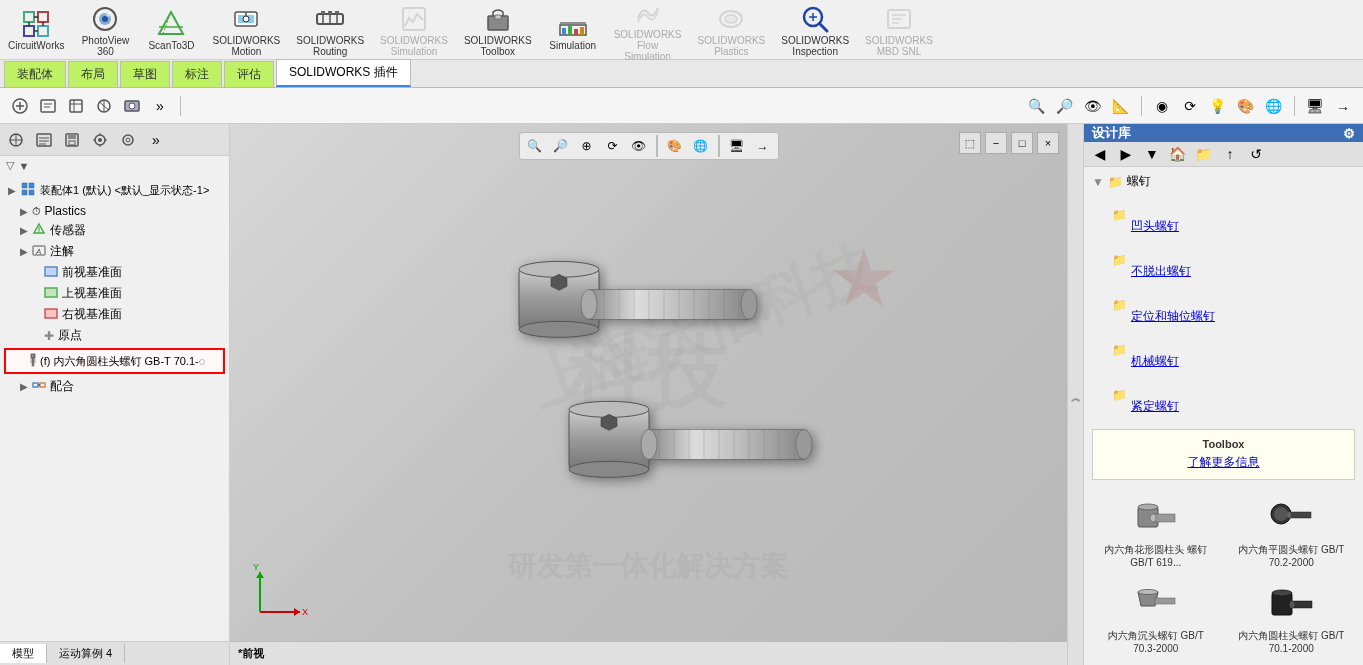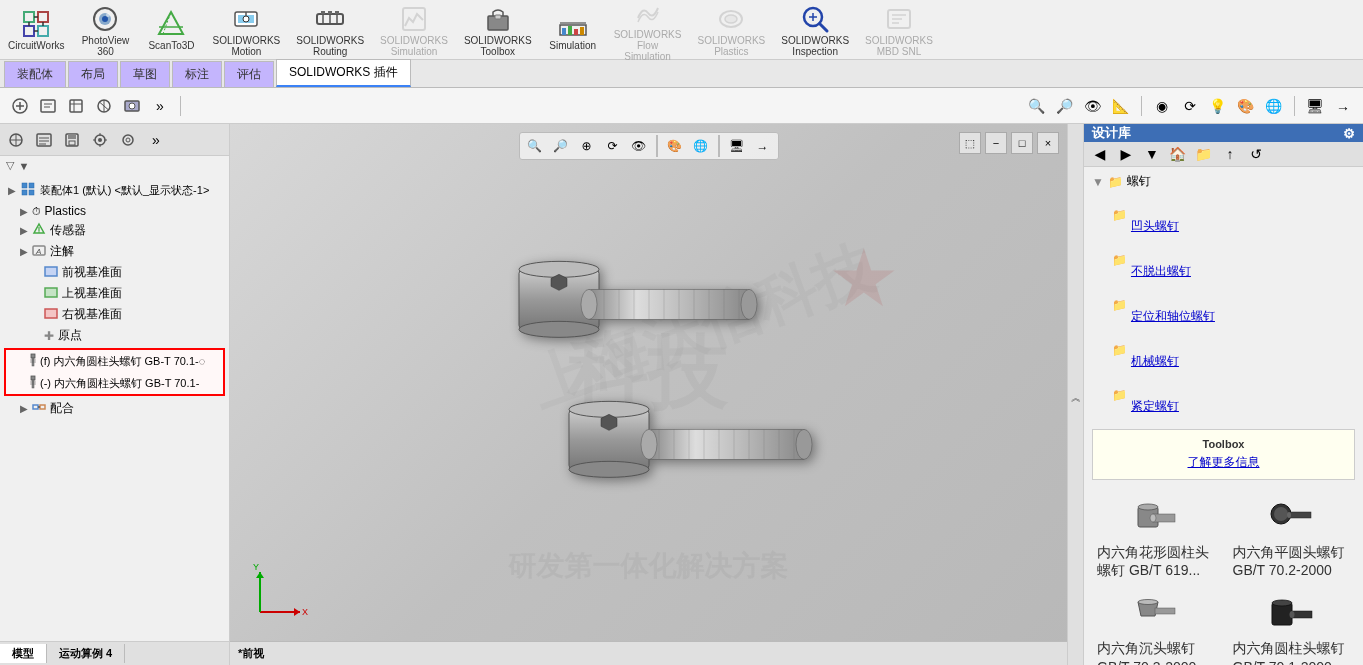--- a/index.html
+++ b/index.html
@@ -42,21 +42,21 @@
     .tab-bar {
       height: 28px;
       background: #e8e8e8;
       border-bottom: 1px solid #bbb;
       display: flex;
       align-items: flex-end;
       padding-left: 4px;
     }
     .tab {
       padding: 4px 12px;
-      background: #c4b5fd;
+      background: #bef264;
       border: 1px solid #bbb;
       border-bottom: none;
       cursor: pointer;
       font-size: 12px;
       margin-right: 2px;
       color: #333;
     }
     .tab.active {
       background: #fff;
       border-bottom: 2px solid #3b82f6;
@@ -146,21 +146,20 @@
       font-size: 11px;
       color: #000;
     }
 
     .bottom-tabs {
       height: 24px;
       background: #e0e0e0;
       border-top: 1px solid #ccc;
       display: flex;
       align-items: center;
-      font-weight: bold;
     }
     .bottom-tab {
       padding: 2px 12px;
       font-size: 11px;
       cursor: pointer;
       border-right: 1px solid #bbb;
     }
     .bottom-tab.active { background: #fff; }
 
     
@@ -354,22 +353,22 @@
       border: 1px solid transparent;
     }
     .part-icon {
       width: 50px;
       height: 40px;
       display: flex;
       align-items: center;
       justify-content: center;
     }
     .part-label {
-      font-size: 14px;
-      text-align: left;
+      font-size: 10px;
+      text-align: center;
       color: #333;
       margin-top: 2px;
       line-height: 1.3;
     }
 
     .collapse-btn {
       width: 16px;
       background: #e0e0e0;
       border-left: 1px solid #ccc;
       display: flex;
@@ -740,32 +739,20 @@
           <span class="indent" style="width:16px"></span>
           <span class="item-icon">
             <svg width="14" height="14" viewBox="0 0 14 14">
               <rect x="5" y="1" width="4" height="4" fill="#888" stroke="#555" stroke-width="0.8"></rect>
               <rect x="6" y="5" width="2" height="8" fill="#888" stroke="#555" stroke-width="0.5"></rect>
               <line x1="4" y1="7" x2="10" y2="7" stroke="#555" stroke-width="0.5"></line>
               <line x1="4" y1="9" x2="10" y2="9" stroke="#555" stroke-width="0.5"></line>
             </svg>
           </span>
           <span style="font-size:11px;">(f) 内六角圆柱头螺钉 GB-T 70.1-◌</span>
-        </div>
-        <div class="highlighted-item">
-          <span class="indent" style="width:16px"></span>
-          <span class="item-icon">
-            <svg width="14" height="14" viewBox="0 0 14 14">
-              <rect x="5" y="1" width="4" height="4" fill="#888" stroke="#555" stroke-width="0.8"></rect>
-              <rect x="6" y="5" width="2" height="8" fill="#888" stroke="#555" stroke-width="0.5"></rect>
-              <line x1="4" y1="7" x2="10" y2="7" stroke="#555" stroke-width="0.5"></line>
-              <line x1="4" y1="9" x2="10" y2="9" stroke="#555" stroke-width="0.5"></line>
-            </svg>
-          </span>
-          <span style="font-size:11px;">(-) 内六角圆柱头螺钉 GB-T 70.1-</span>
         </div>
       </div>
 
       <div class="tree-item">
         <span class="indent" style="width:16px"></span>
         <span class="arrow">▶</span>
         <span class="item-icon">
           <svg width="14" height="14" viewBox="0 0 14 14">
             <rect x="1" y="5" width="5" height="4" fill="none" stroke="#5588cc" stroke-width="1.5"></rect>
             <rect x="8" y="5" width="5" height="4" fill="none" stroke="#cc8855" stroke-width="1.5"></rect>

